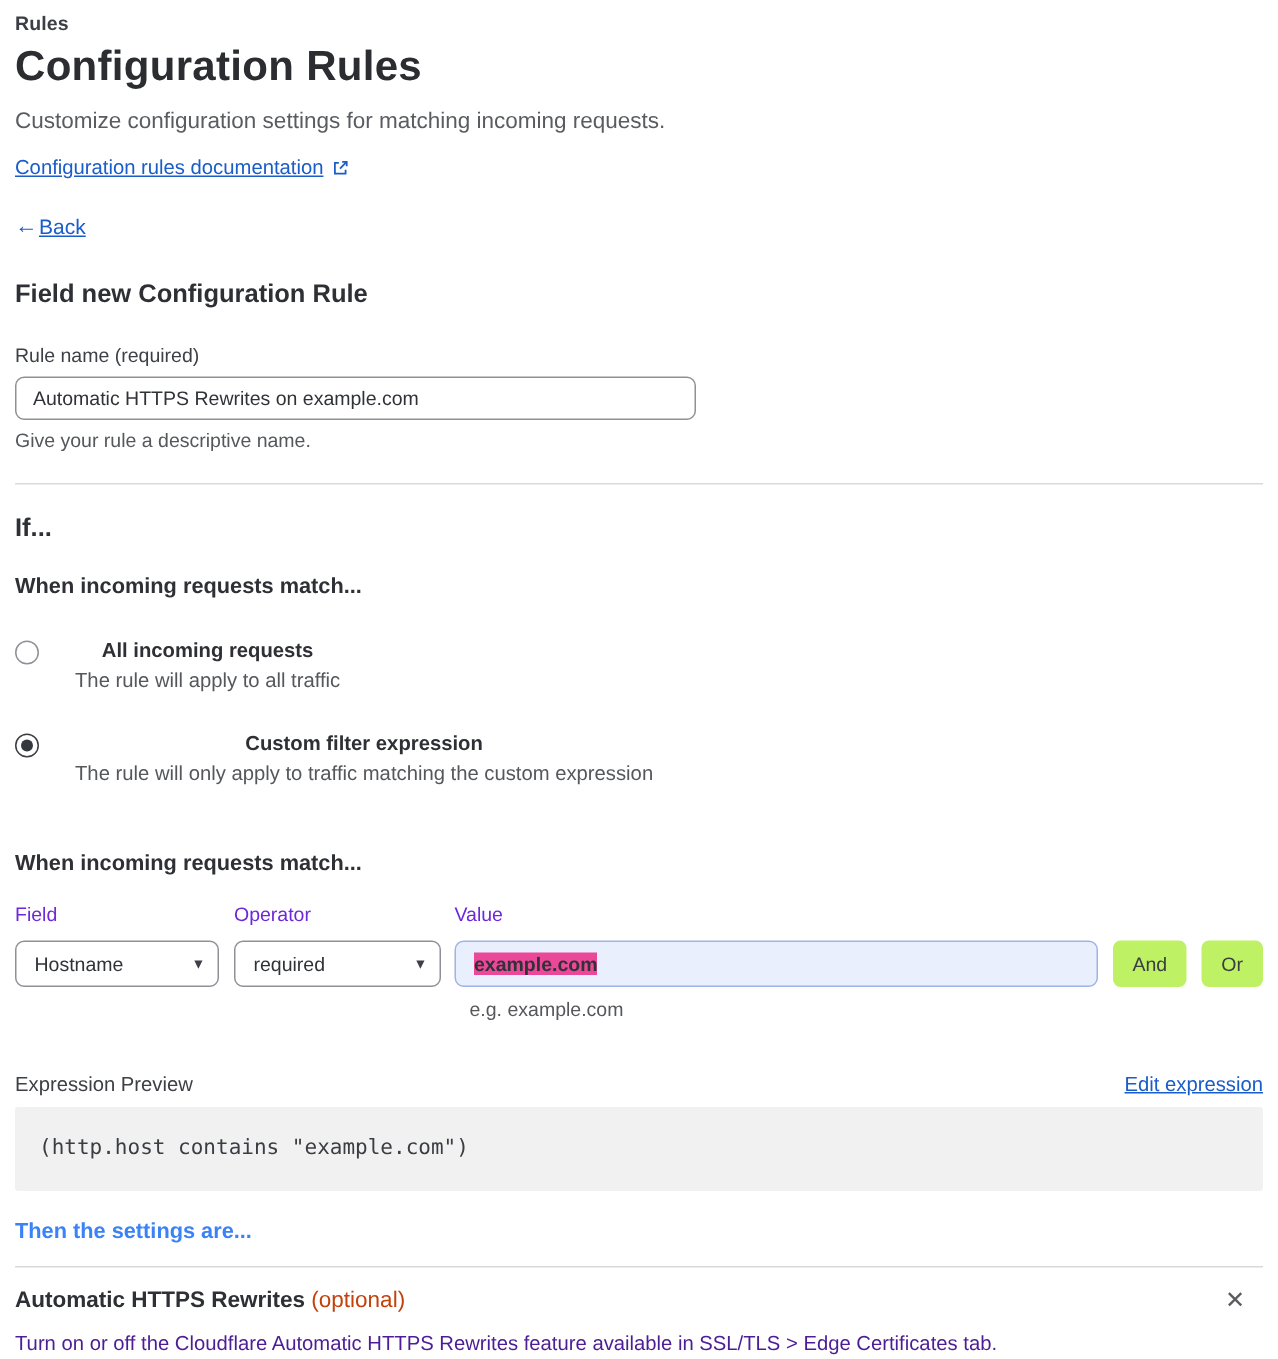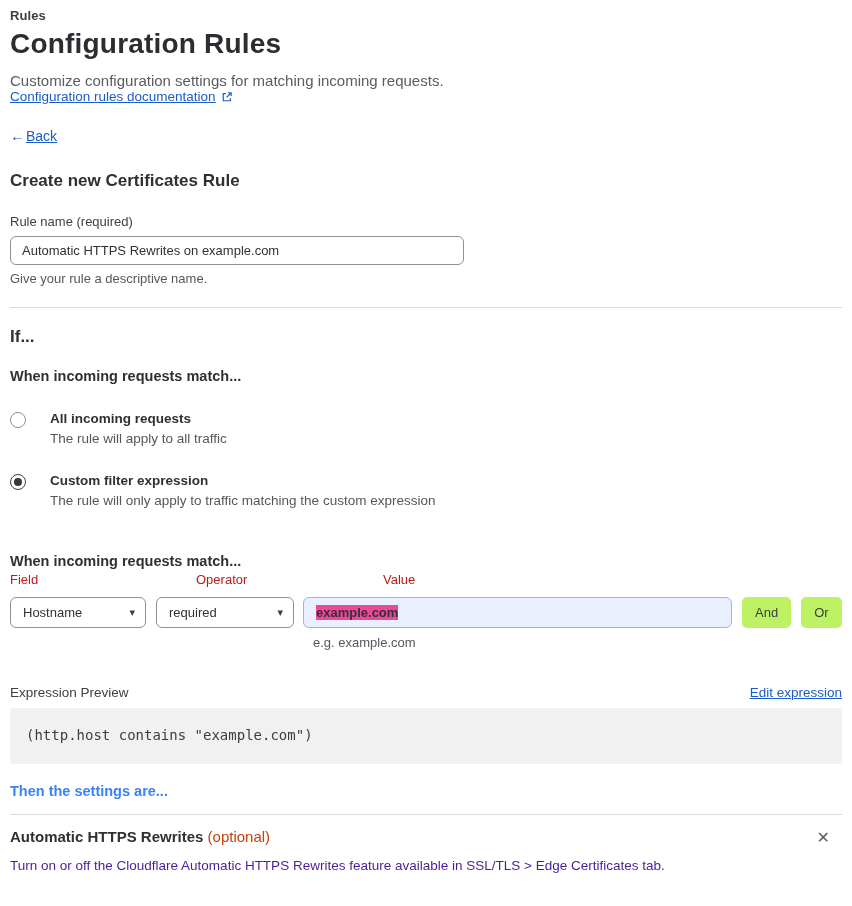--- a/index.html
+++ b/index.html
@@ -10,21 +10,21 @@
     height: 906px;
     overflow: hidden;
   }
   .page { padding: 8px 10px 0 10px; width: 852px; }
 
   .breadcrumb { font-size: 13px; color: #3b3e44; font-weight: 600; letter-spacing: .1px; }
   .page-title { font-size: 28px; font-weight: 700; color: #2b2d31; margin-top: 5px; letter-spacing: .2px; }
   .subtitle { font-size: 15px; color: #5a5c60; margin-top: 12px; }
 
   a.link { color: #1a5cc8; text-decoration: underline; cursor: pointer; }
-  .doc-link-row { font-size: 13.5px; display: flex; align-items: center; gap: 5px; }
+  .doc-link-row { margin-top: 15px; font-size: 13.5px; display: flex; align-items: center; gap: 5px; }
   .ext-icon { display: inline-block; line-height: 0; }
   .back-row { margin-top: 23px; font-size: 14px; color: #1a5cc8; display: flex; align-items: center; }
   .back-arrow { text-decoration: none; font-size: 15px; margin-right: 1px; }
 
   .section-h2 { font-size: 17px; font-weight: 700; color: #2e3035; }
   .create-heading { margin-top: 27px; }
 
   .field-label { font-size: 13px; color: #3d4046; margin-top: 23px; }
   .rule-name-input {
     margin-top: 7px;
@@ -47,26 +47,26 @@
     width: 16px; height: 16px; border-radius: 50%;
     border: 1.5px solid #8f9196; background: #fff;
     margin: 1px 0 0 0; flex: 0 0 16px;
     display: flex; align-items: center; justify-content: center;
     cursor: pointer;
   }
   .radio-circle.checked { border-color: #3a3d42; }
   .radio-circle.checked::after {
     content: ""; width: 8px; height: 8px; border-radius: 50%; background: #34373c;
   }
-  .radio-texts { margin-left: 24px; }
+  .radio-texts { margin-left: 24px; text-align: center; }
   .radio-label { font-size: 13.5px; font-weight: 700; color: #2e3035; }
   .radio-desc { font-size: 13.5px; color: #55575b; margin-top: 5px; }
 
   .builder-heading { margin-top: 45px; }
-  .builder-labels { display: flex; margin-top: 3px; font-size: 13px; color: #b91c1c; gap: 40px; }
+  .builder-labels { display: flex; margin-top: 18px; font-size: 13px; color: #6d28d9; }
   .builder-row { display: flex; margin-top: 10px; align-items: center; }
 
   .select-box {
     height: 31px; border: 1px solid #8f9196; border-radius: 6px; background: #fff;
     display: flex; align-items: center; justify-content: space-between;
     font-size: 13px; color: #2f3237; padding: 0 10px 0 12px; cursor: pointer;
   }
   .select-caret { font-size: 11px; color: #3d4046; }
   .w-field { width: 136px; }
   .w-operator { width: 138px; }
@@ -128,21 +128,21 @@
         <path d="M13 3 L7.5 8.5"></path>
       </svg>
     </span>
   </div>
 
   <div class="back-row">
     <span class="back-arrow">←</span>
       <a class="link">Back</a>
   </div>
 
-  <h2 class="section-h2 create-heading">Create new Certificates Rule</h2>
+  <h2 class="section-h2 create-heading">Field new Configuration Rule</h2>
 
   <div class="field-label">Rule name (required)</div>
   <input class="rule-name-input" type="text" value="Automatic HTTPS Rewrites on example.com" style="">
   <div class="help-text">Give your rule a descriptive name.</div>
 
   <hr class="divider">
 
   <h2 class="section-h2 if-heading">If...</h2>
   <div class="match-heading">When incoming requests match...</div>
 

